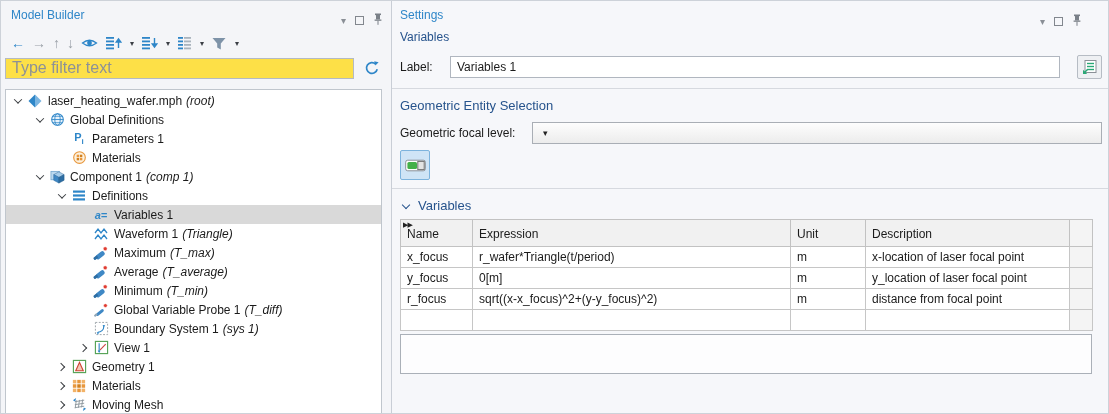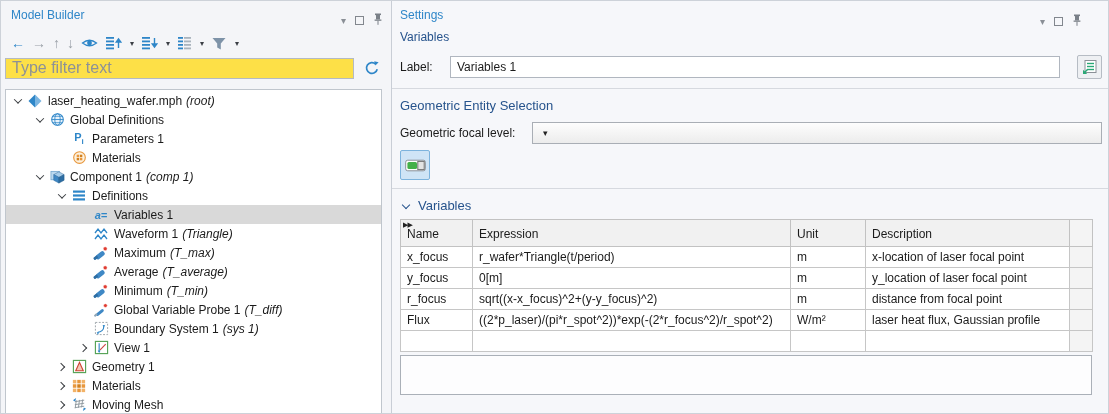--- a/index.html
+++ b/index.html
@@ -473,27 +473,20 @@
         <td class="endcol"></td>
       </tr>
       <tr>
         <td>r_focus</td>
         <td>sqrt((x-x_focus)^2+(y-y_focus)^2)</td>
         <td>m</td>
         <td>distance from focal point</td>
         <td class="endcol"></td>
       </tr>
       <tr>
-        <td>Flux</td>
-        <td>((2*p_laser)/(pi*r_spot^2))*exp(-(2*r_focus^2)/r_spot^2)</td>
-        <td>W/m²</td>
-        <td>laser heat flux, Gaussian profile</td>
-        <td class="endcol"></td>
-      </tr>
-      <tr>
         <td></td>
             <td></td>
             <td></td>
             <td></td>
             <td class="endcol"></td>
       </tr>
     </tbody>
       </table>
 
     <div class="extra-box"></div>

